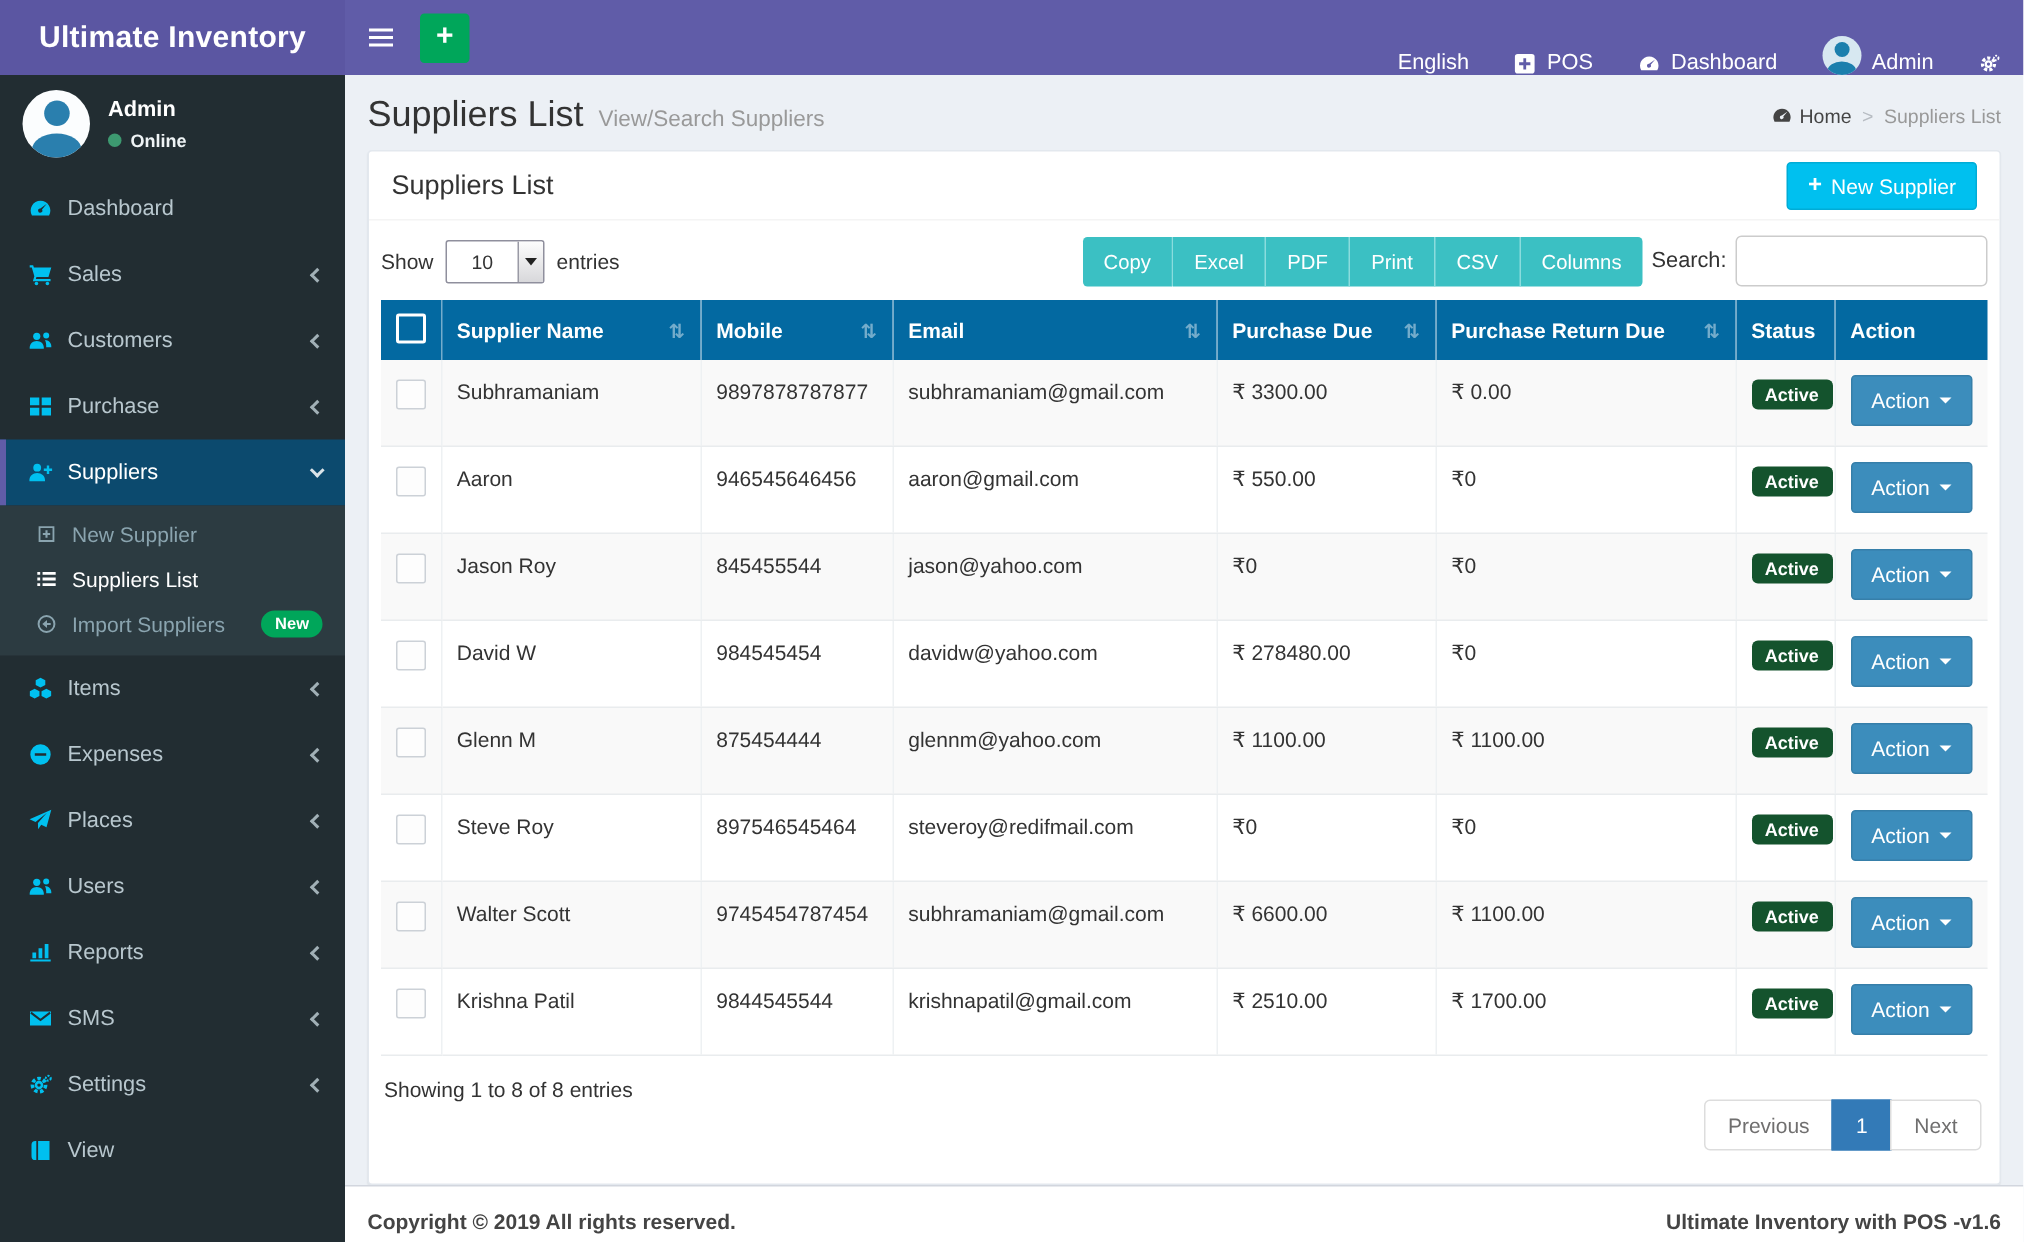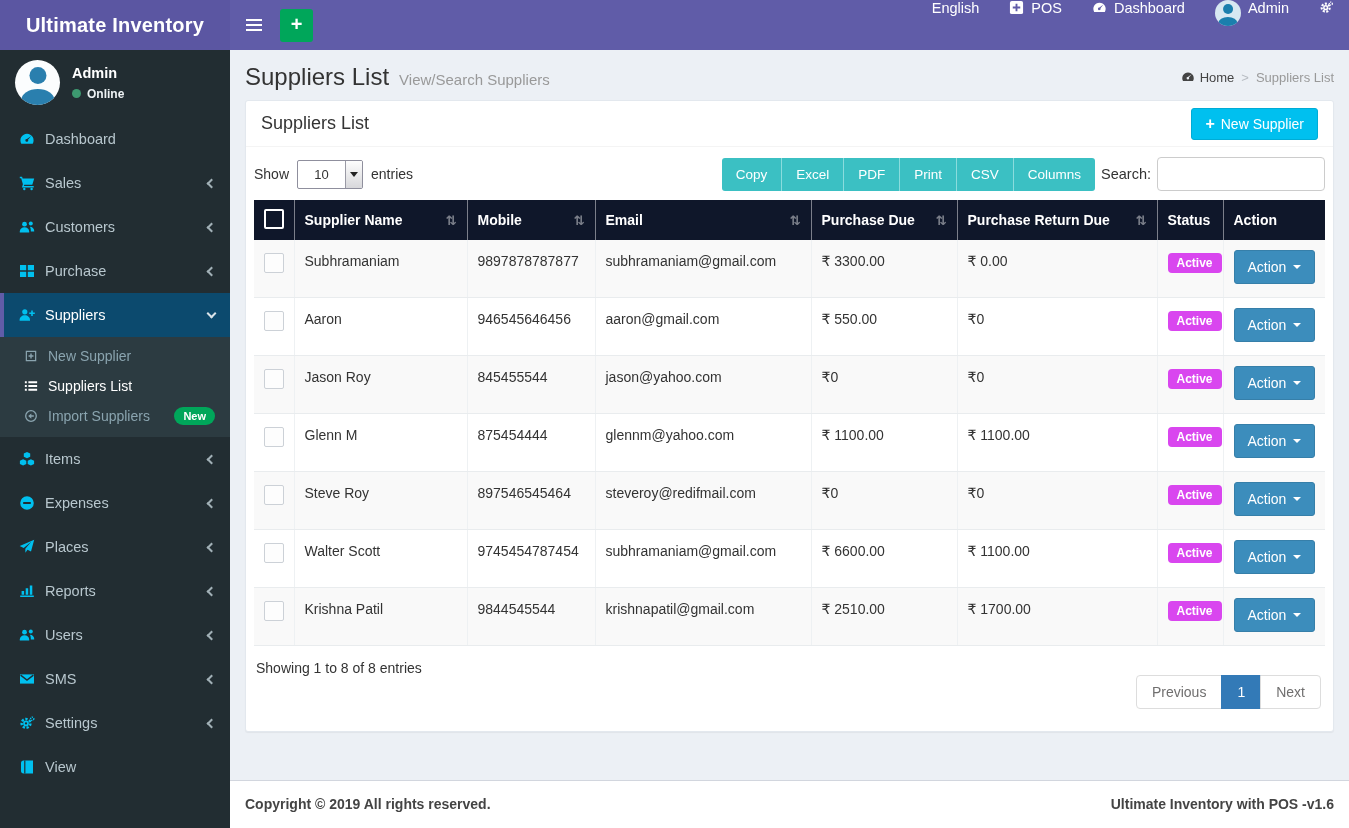--- a/index.html
+++ b/index.html
@@ -26,21 +26,21 @@
   .burger-btn { padding: 0 16px; height: 50px; display: flex; align-items: center; cursor: pointer; }
   .burger { position: relative; width: 16px; height: 2px; background: #fff;
             box-shadow: 0 5px 0 #fff, 0 10px 0 #fff; margin-top: -10px; }
   .quick-add {
     width: 33px; height: 33px; background: #00a65a; border-radius: 3px;
     color: #fff; font-size: 20px; font-weight: bold; line-height: 30px;
     text-align: center; margin-left: 2px; cursor: pointer;
   }
   .topnav .spacer { flex: 1; }
   .nav-item {
-    display: flex; align-items: flex-start; gap: 7px;
+    display: flex; align-items: flex-end; gap: 7px;
     padding: 0 15px; height: 50px; font-size: 14.5px; cursor: pointer;
   }
   .nav-item .ico svg { width: 15px; height: 15px; }
   .avatar { border-radius: 50%; background: #d7e8f1; position: relative; overflow: hidden; flex: none; }
   .avatar::before { content: ""; position: absolute; left: 50%; transform: translateX(-50%);
     top: 16%; width: 38%; height: 38%; border-radius: 50%; background: #1b7fad; }
   .avatar::after { content: ""; position: absolute; left: 50%; transform: translateX(-50%);
     bottom: -12%; width: 74%; height: 48%; border-radius: 50% 50% 0 0; background: #1b7fad; }
   .avatar.small { width: 26px; height: 26px; }
   .avatar.big { width: 45px; height: 45px; background: #fbfdfe; }
@@ -116,35 +116,35 @@
   }
   .dt-btn:first-child { border-radius: 3px 0 0 3px; }
   .dt-btn:last-child { border-radius: 0 3px 3px 0; border-right: none; }
   .search-group { display: flex; align-items: center; gap: 6px; margin-left: 6px; font-size: 14.5px; }
   .search-input { width: 168px; height: 34px; border: 1px solid #ccc; border-radius: 4px;
                   padding: 0 10px; font-size: 14px; font-family: inherit; outline: none; }
   
   .tbl-wrap { padding: 0 8px; }
   table { width: 100%; border-collapse: collapse; table-layout: fixed; }
   thead th {
-    background: #0f172a; color: #fff; font-weight: bold; font-size: 14px; text-align: left;
+    background: #0369a1; color: #fff; font-weight: bold; font-size: 14px; text-align: left;
     padding: 10px 10px; border-left: 1px solid rgba(255,255,255,.45); height: 40px; cursor: pointer;
   }
   thead th:first-child { border-left: none; }
   .sort-glyph { float: right; color: rgba(255,255,255,.45); font-size: 13px; margin-top: 1px; }
   tbody td {
     font-size: 14px; color: #333; vertical-align: top;
     padding: 13px 10px; height: 51px;
     border-bottom: 1px solid #e9ecee; border-left: 1px solid #eef1f3;
   }
   tbody td:first-child { border-left: none; }
   tbody tr:nth-child(odd) { background: #f9f9f9; }
   .cb { width: 20px; height: 20px; border: 1px solid #ccd1d7; border-radius: 2px; background: #fdfdfd; cursor: pointer; }
   .cb-head { width: 20px; height: 20px; border: 2px solid #fff; border-radius: 2px; background: transparent; cursor: pointer; margin-top: -2px; }
-  .status-badge { display: inline-block; background: #d946ef; color: #fff; font-size: 12px;
+  .status-badge { display: inline-block; background: #14532d; color: #fff; font-size: 12px;
                   font-weight: bold; padding: 3px 9px; border-radius: 4px; }
   .action-btn {
     background: #3c8dbc; color: #fff; border: 1px solid #367fa9; border-radius: 3px;
     font-size: 14px; padding: 8px 13px; cursor: pointer; font-family: inherit;
     display: inline-flex; align-items: center; gap: 7px; margin-top: -3px;
   }
   .action-btn .caret { width: 0; height: 0; border-left: 4px solid transparent;
                        border-right: 4px solid transparent; border-top: 4px solid #fff; }
   
   .table-footer { display: flex; justify-content: space-between; align-items: flex-start;
@@ -320,36 +320,36 @@
           <svg viewBox="0 0 16 16" fill="currentColor">
             <path d="M15.2.8.7 7.1l4 1.9 7.6-6.2-6 6.9.1 4.1 2.1-3 3.5 1.7z"></path>
           </svg>
         </span>
         <span class="lbl">Places</span>
         <span class="chev left"></span>
       </li>
       <li class="menu-item">
         <span class="ico">
           <svg viewBox="0 0 16 16" fill="currentColor">
-            <path d="M1.2 12.6h13.6V14H1.2zM2.6 8h2.5v3.8H2.6zM6.7 5.2h2.5v6.6H6.7zM10.8 2.4h2.5v9.4h-2.5z"></path>
-          </svg>
-        </span>
-        <span class="lbl">Reports</span>
-        <span class="chev left"></span>
-      </li>
-      <li class="menu-item">
-        <span class="ico">
-          <svg viewBox="0 0 16 16" fill="currentColor">
             <circle cx="5.5" cy="5.2" r="2.4"></circle>
             <path d="M.8 12.6c0-2.4 2.1-4.3 4.7-4.3s4.7 1.9 4.7 4.3v.9H.8z"></path>
             <circle cx="11.8" cy="4.6" r="2"></circle>
             <path d="M11 7.7c2.3.1 4.2 1.8 4.2 4v.8h-3.4v-.9c0-1.5-.3-2.9-.8-3.9z"></path>
           </svg>
         </span>
         <span class="lbl">Users</span>
+        <span class="chev left"></span>
+      </li>
+      <li class="menu-item">
+        <span class="ico">
+          <svg viewBox="0 0 16 16" fill="currentColor">
+            <path d="M1.2 12.6h13.6V14H1.2zM2.6 8h2.5v3.8H2.6zM6.7 5.2h2.5v6.6H6.7zM10.8 2.4h2.5v9.4h-2.5z"></path>
+          </svg>
+        </span>
+        <span class="lbl">Reports</span>
         <span class="chev left"></span>
       </li>
       <li class="menu-item">
         <span class="ico">
           <svg viewBox="0 0 16 16">
             <path fill="currentColor" d="M1 3.4h14v9.2H1z"></path>
             <path d="M1.6 4.1 8 9l6.4-4.9" fill="none" stroke="#222d32" stroke-width="1.4"></path>
           </svg>
         </span>
         <span class="lbl">SMS</span>
@@ -499,20 +499,35 @@
               <td><span class="status-badge">Active</span></td>
               <td><button class="action-btn">
                   <span>Action</span>
                   <span class="caret"></span>
                 </button></td>
             </tr>
             <tr>
               <td>
                 <div class="cb"></div>
               </td>
+              <td>David W</td>
+              <td>984545454</td>
+              <td>davidw@yahoo.com</td>
+              <td>₹ 278480.00</td>
+              <td>₹0</td>
+              <td><span class="status-badge">Active</span></td>
+              <td><button class="action-btn">
+                  <span>Action</span>
+                  <span class="caret"></span>
+                </button></td>
+            </tr>
+            <tr>
+              <td>
+                <div class="cb"></div>
+              </td>
               <td>Glenn M</td>
               <td>875454444</td>
               <td>glennm@yahoo.com</td>
               <td>₹ 1100.00</td>
               <td>₹ 1100.00</td>
               <td><span class="status-badge">Active</span></td>
               <td><button class="action-btn">
                   <span>Action</span>
                   <span class="caret"></span>
                 </button></td>

